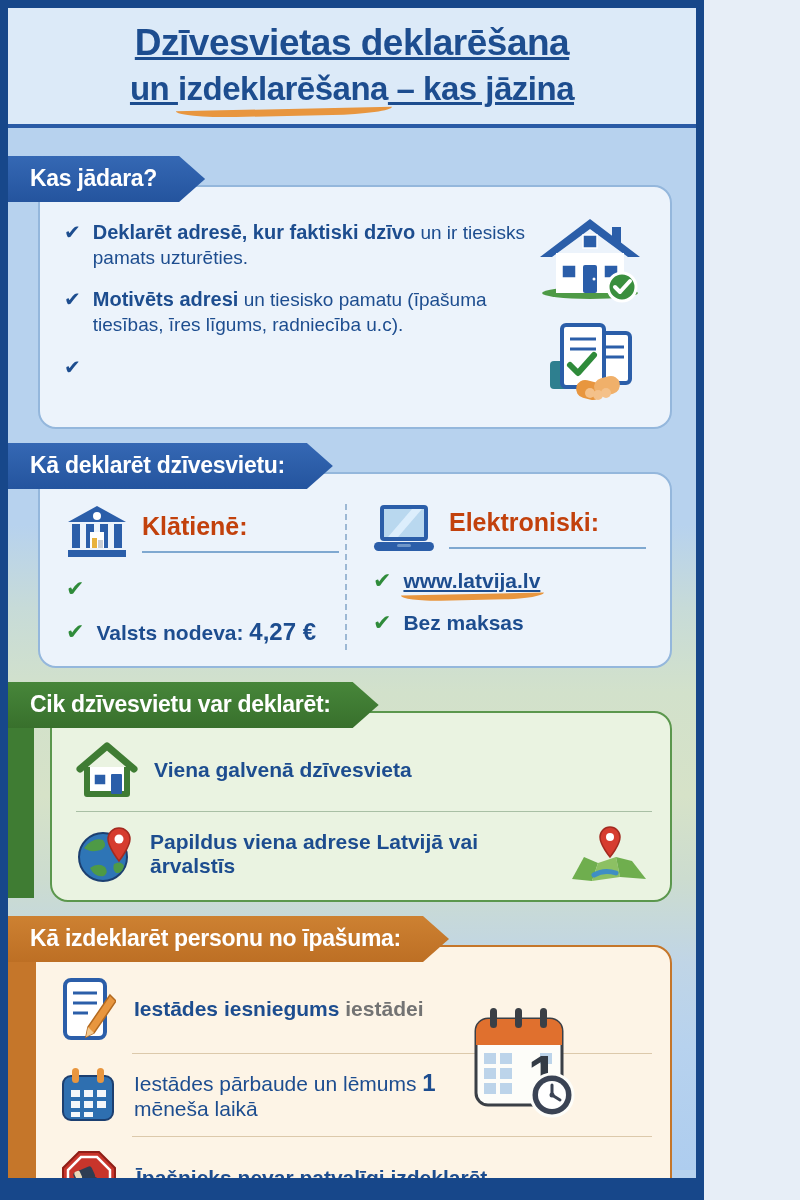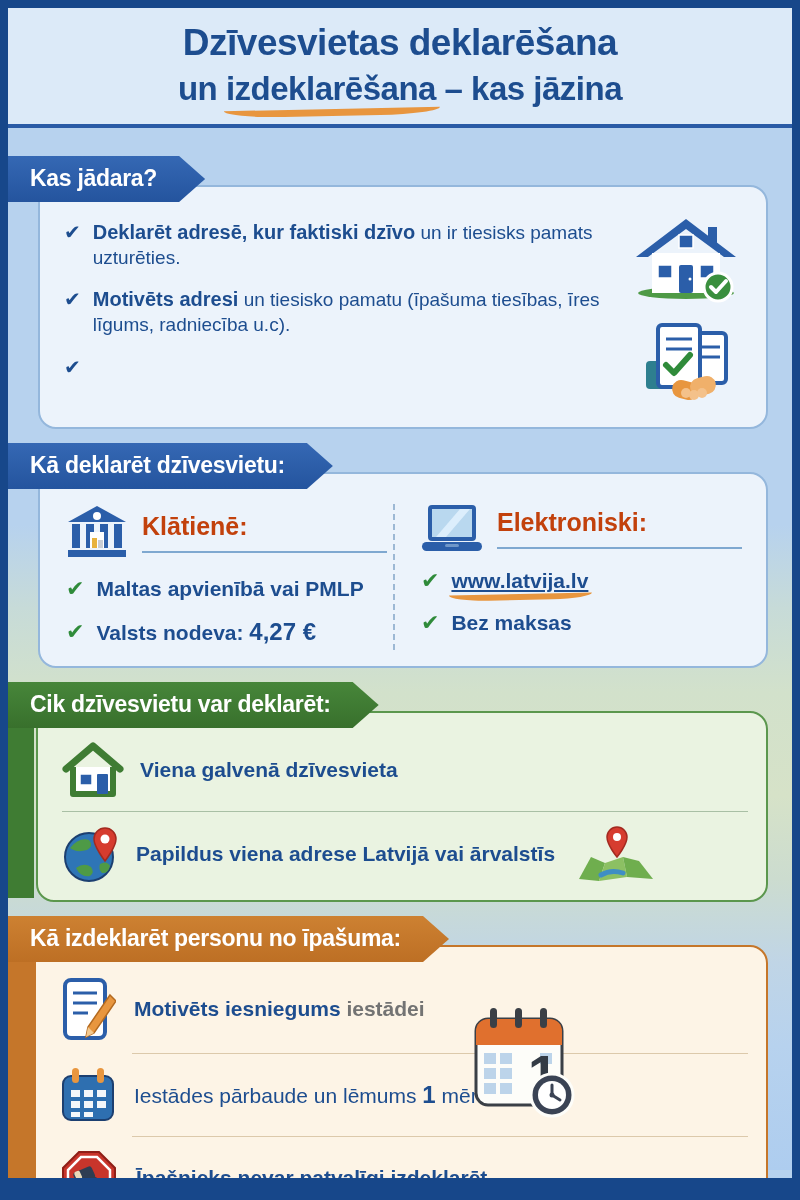--- a/index.html
+++ b/index.html
@@ -1,22 +1,23 @@
 <!DOCTYPE html>
 <html><head>
 <meta charset="utf-8">
 <style>
   html,body{margin:0;padding:0;background:#e7eef7;}
   *{box-sizing:border-box;}
   .page{
-    width:800px;height:1200px;position:relative;overflow:hidden;
+    width:704px;height:1200px;position:relative;overflow:hidden;
     border:8px solid #17478a;
     background:#b7d2ee;
     font-family:"Liberation Sans","DejaVu Sans",sans-serif;
     color:#1d4d8f;
+    text-decoration:underline;
   }
   
   .title-block{
     background:#dceaf8;
     text-align:center;
     padding:14px 20px 16px;
     border-bottom:4px solid #2a5ba6;
   }
   .title-line1{font-size:37px;font-weight:700;letter-spacing:-0.5px;color:#1d4d8f;}
   .title-line2{font-size:33px;font-weight:700;letter-spacing:-0.5px;color:#1d4d8f;margin-top:6px;}
@@ -43,21 +44,21 @@
     position:relative;z-index:2;
     margin:-17px 24px 0 30px;
     background:#ecf3fb;
     border:2px solid #94b7dc;
     border-radius:18px;
     padding:28px 18px 16px 24px;
   }
   .strip{position:absolute;z-index:1;left:0;top:0;bottom:4px;width:26px;}
   .strip.green{background:#3f7c33;}
   .strip.orange{background:#c5762a;}
-  .panel.green{background:#eaf3e1;border-color:#5b974d;margin-left:28px;}
+  .panel.green{background:#eaf3e1;border-color:#5b974d;margin-left:42px;}
   .panel.orange{background:#fdf4e6;border-color:#c5762a;margin-left:26px;}
   
   .s1-body{display:flex;}
   .bullets{flex:1;padding-top:4px;}
   .bullet{display:flex;margin-bottom:16px;line-height:1.3;}
   .bullet:last-child{margin-bottom:4px;}
   .check-blue{color:#1d4d8f;font-weight:700;font-size:20px;margin-right:12px;flex:0 0 auto;}
   .b-strong{font-weight:700;font-size:20px;color:#1d4d8f;}
   .b-normal{font-weight:400;font-size:19px;color:#1d4d8f;}
   .s1-icons{width:120px;display:flex;flex-direction:column;align-items:center;gap:16px;padding-top:2px;}
@@ -177,21 +178,20 @@
                   <rect x="24" y="28" width="14" height="16" fill="#ffffff"></rect>
                   <rect x="26" y="34" width="5" height="10" fill="#e8b23c"></rect>
                   <rect x="32" y="36" width="5" height="8" fill="#c9cdd4"></rect>
                   <rect x="2" y="46" width="58" height="7" fill="#2b5ea9"></rect>
                 </svg>
               </span>
               <div class="col-title-wrap"><span class="col-title">Klātienē:</span></div>
             </div>
             <div class="check-row">
               <span class="check-green">✔</span>
-              <span>Maltas apvienībā vai PMLP</span>
             </div>
             <div class="check-row">
               <span class="check-green">✔</span>
               <span><span>Valsts nodeva: </span><span style="font-size:24px;font-weight:700;">4,27 €</span></span>
             </div>
           </div>
           <div class="col">
             <div class="col-head">
               <span class="icon">
                 <svg width="62" height="48" viewBox="0 0 62 48">
@@ -267,21 +267,21 @@
           <span class="icon">
             <svg width="56" height="64" viewBox="0 0 56 64">
               <rect x="5" y="3" width="40" height="58" rx="6" fill="#ffffff" stroke="#2b5ea9" stroke-width="4"></rect>
               <line x1="13" y1="16" x2="37" y2="16" stroke="#2b5ea9" stroke-width="3"></line>
               <line x1="13" y1="26" x2="37" y2="26" stroke="#2b5ea9" stroke-width="3"></line>
               <line x1="13" y1="36" x2="28" y2="36" stroke="#2b5ea9" stroke-width="3"></line>
               <polygon points="50,18 56,24 34,56 26,60 28,50" fill="#e8963f" stroke="#b36a20" stroke-width="1.5"></polygon>
               <polygon points="28,50 34,56 26,60" fill="#f3c98f"></polygon>
             </svg>
           </span>
-          <span class="o-text"><span class="o-strong">Motivēts iesniegums</span><span class="o-accent"> iestādei</span></span>
+          <span class="o-text"><span class="o-strong">Iestādes iesniegums</span><span class="o-accent"> iestādei</span></span>
         </div>
         <div class="o-div"></div>
         <div class="o-row" style="padding-right:150px;">
           <span class="icon">
             <svg width="56" height="58" viewBox="0 0 56 58">
               <rect x="3" y="10" width="50" height="44" rx="8" fill="#2e6fb0" stroke="#1c3f70" stroke-width="2"></rect>
               <rect x="12" y="2" width="7" height="15" rx="3.5" fill="#e8963f"></rect>
               <rect x="37" y="2" width="7" height="15" rx="3.5" fill="#e8963f"></rect>
               <g fill="#ffffff" opacity="0.95">
                 <rect x="11" y="24" width="9" height="7"></rect>

